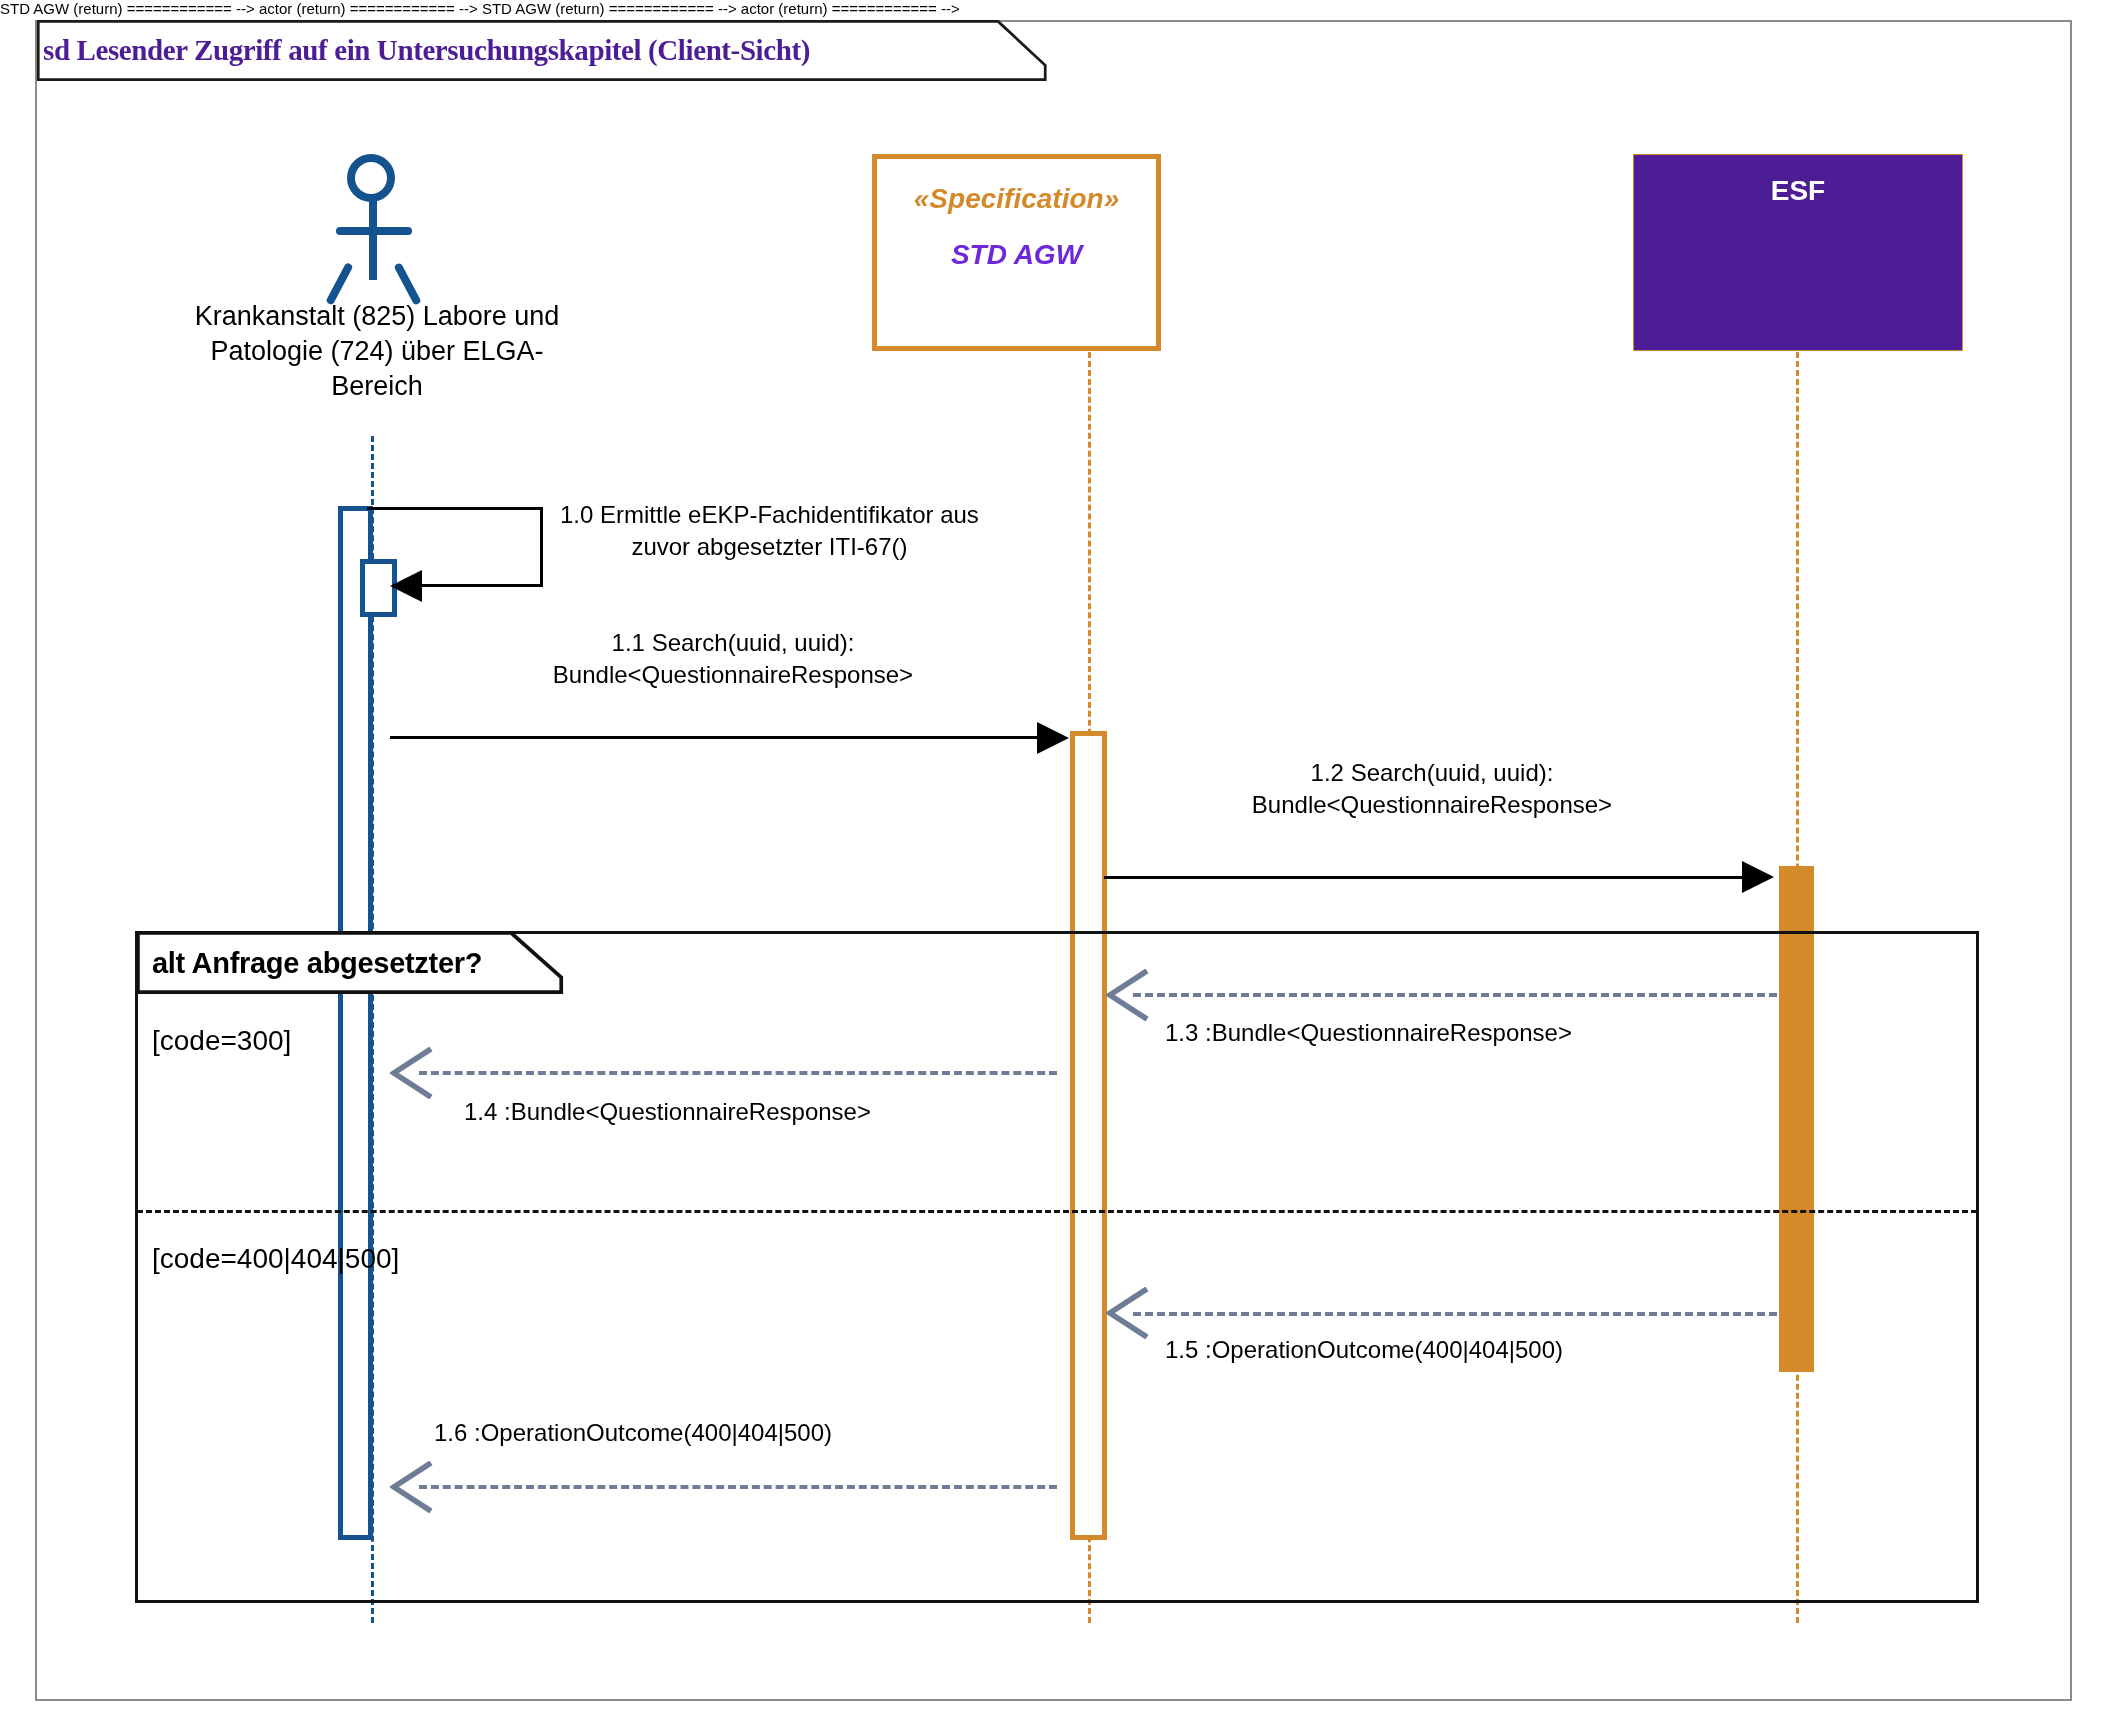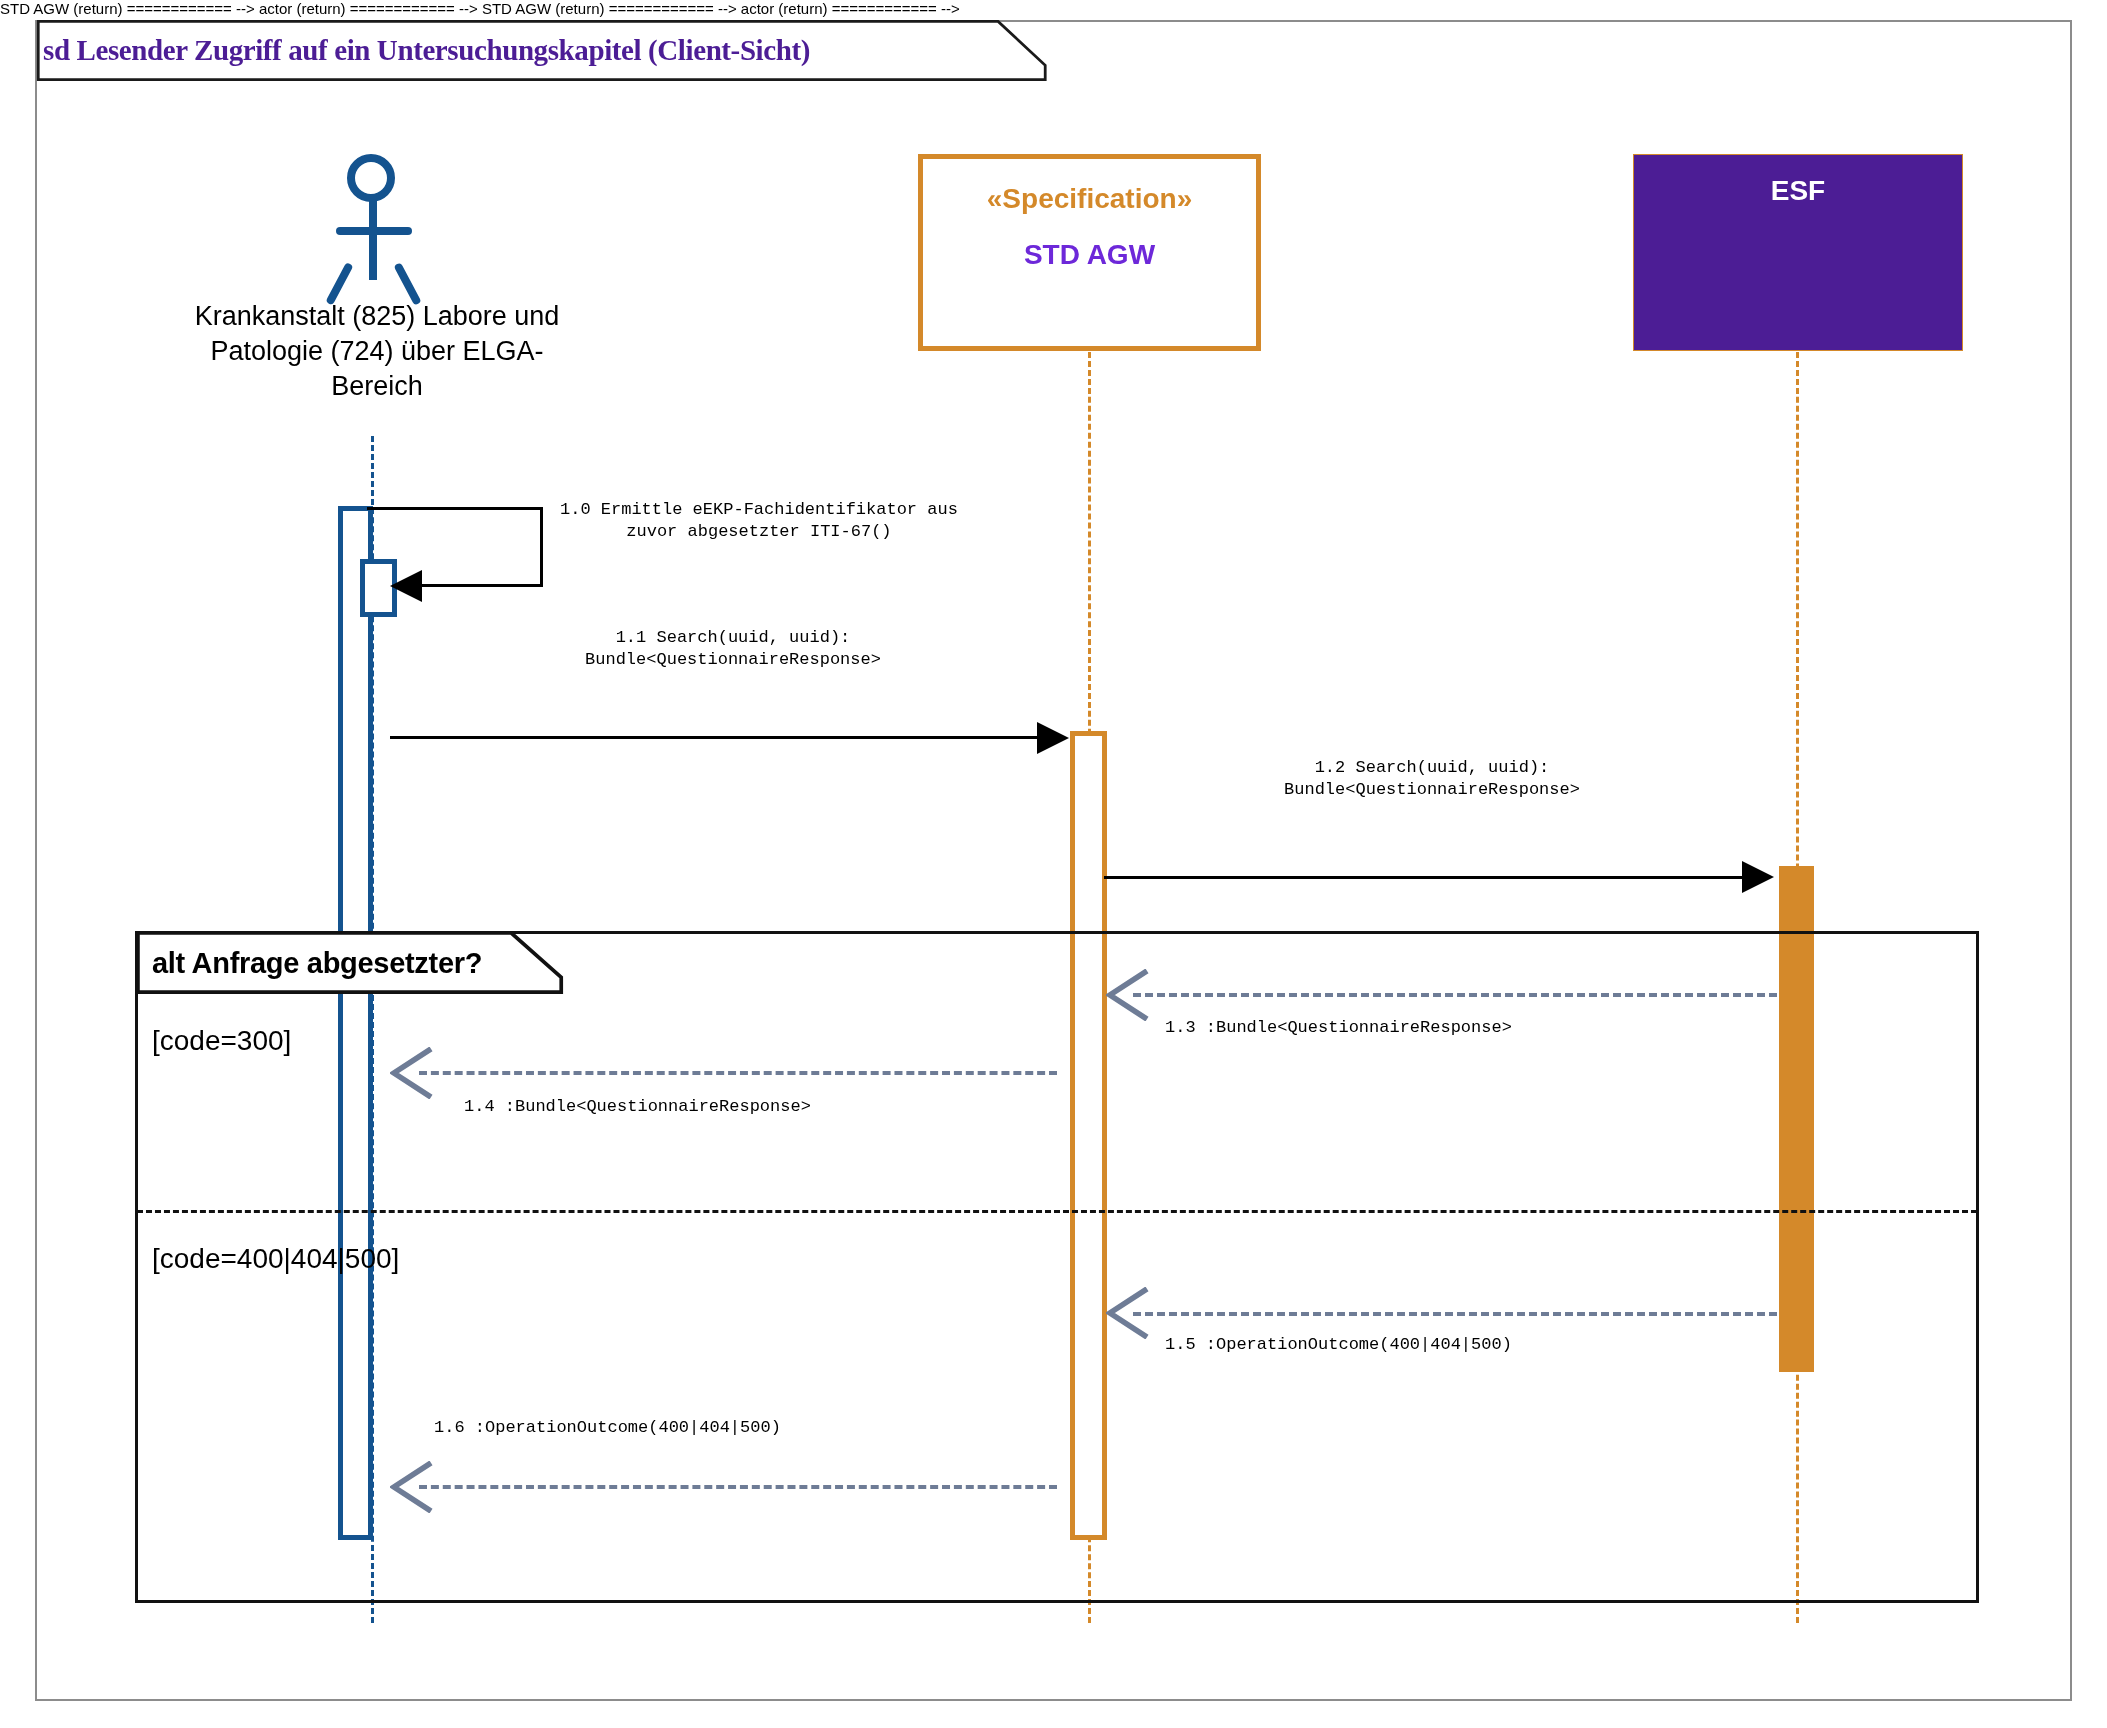--- a/index.html
+++ b/index.html
@@ -154,25 +154,25 @@
     width: 0; height: 0;
     border-top: 16.7px solid transparent;
     border-bottom: 16.7px solid transparent;
     border-left: 32px solid #000000;
   }
   .arrow-open {
     position: absolute;
   }
   .msg-label {
     position: absolute;
-    font-size: 17px;
+    font-size: 24px;
     line-height: 1.32;
     color: #000000;
     white-space: nowrap;
-    font-family: Liberation Mono, monospace;
+    font-family: Liberation Sans, sans-serif;
   }
   .msg-label.center { text-align: center; }
 
   
   .alt-frame {
     position: absolute;
     box-sizing: border-box;
     border: 3.7px solid #111111;
     background: transparent;
   }
@@ -229,21 +229,21 @@
   <div class="actor-label" style="left:121px; top:299px; width:512px;">
     <div>Krankanstalt (825) Labore und</div>
     <div>Patologie (724) über ELGA-</div>
     <div>Bereich</div>
   </div>
 
   
   <div class="lifeline actor" style="left:371px; top:436px; height:1187px;"></div>
 
   
-  <div class="part-box spec" style="left:918px; top:154px; width:343px; height:197px;">
+  <div class="part-box spec" style="left:872px; top:154px; width:289px; height:197px;font-style:italic;">
     <div class="part-stereo">«Specification»</div>
     <div class="part-name-orange">STD AGW</div>
   </div>
   <div class="lifeline orange" style="left:1088px; top:352px; height:1271px;"></div>
 
   
   <div class="part-box filled" style="left:1633px; top:154px; width:330px; height:197px;">
     <div class="part-name-white">ESF</div>
   </div>
   <div class="lifeline orange" style="left:1796px; top:352px; height:1271px;"></div>

